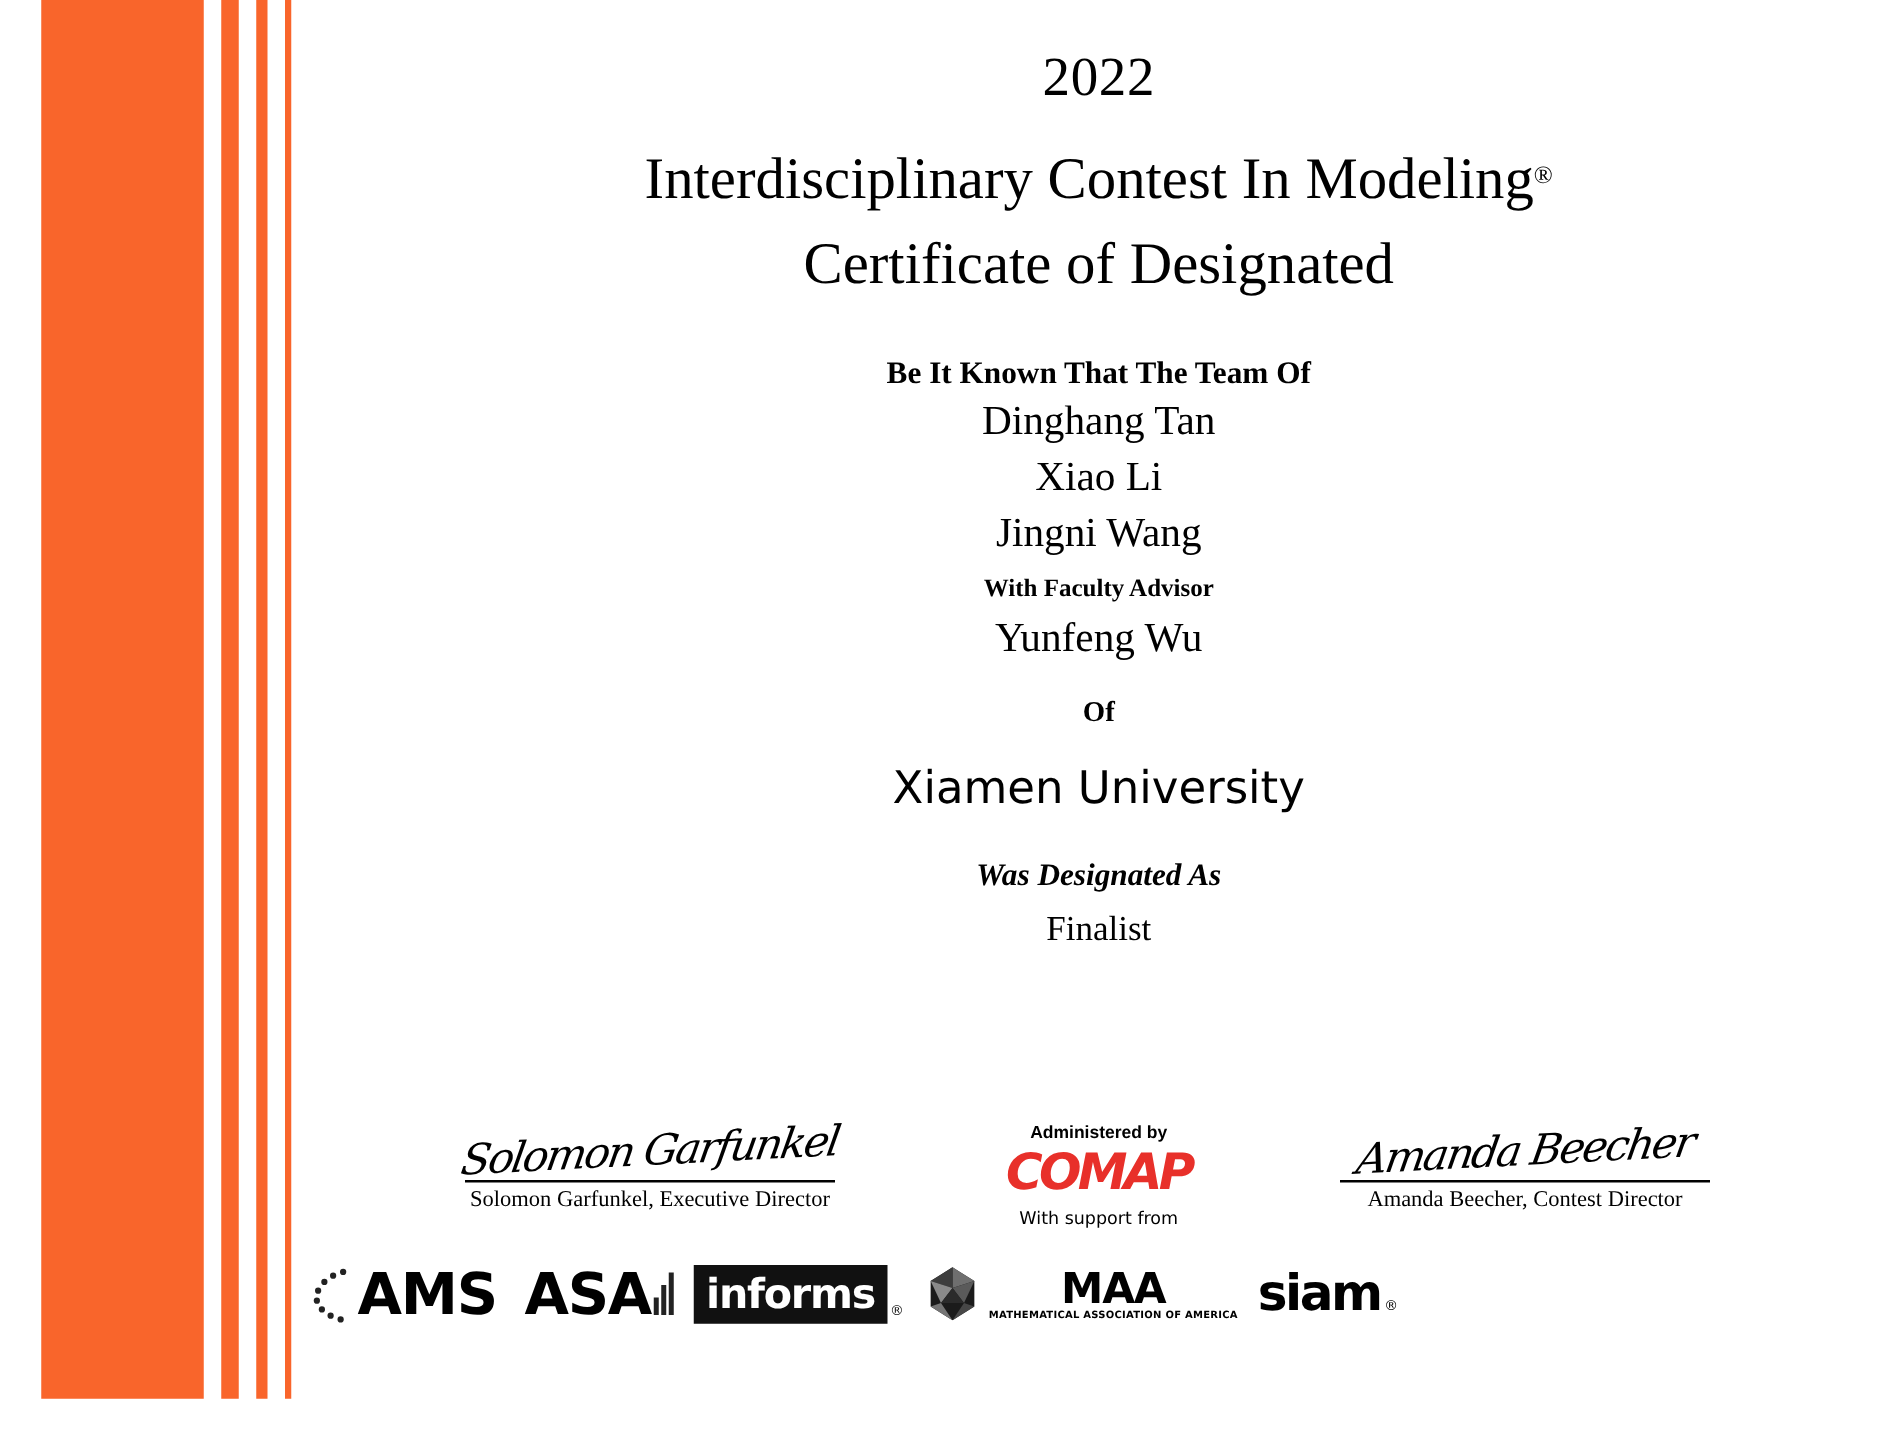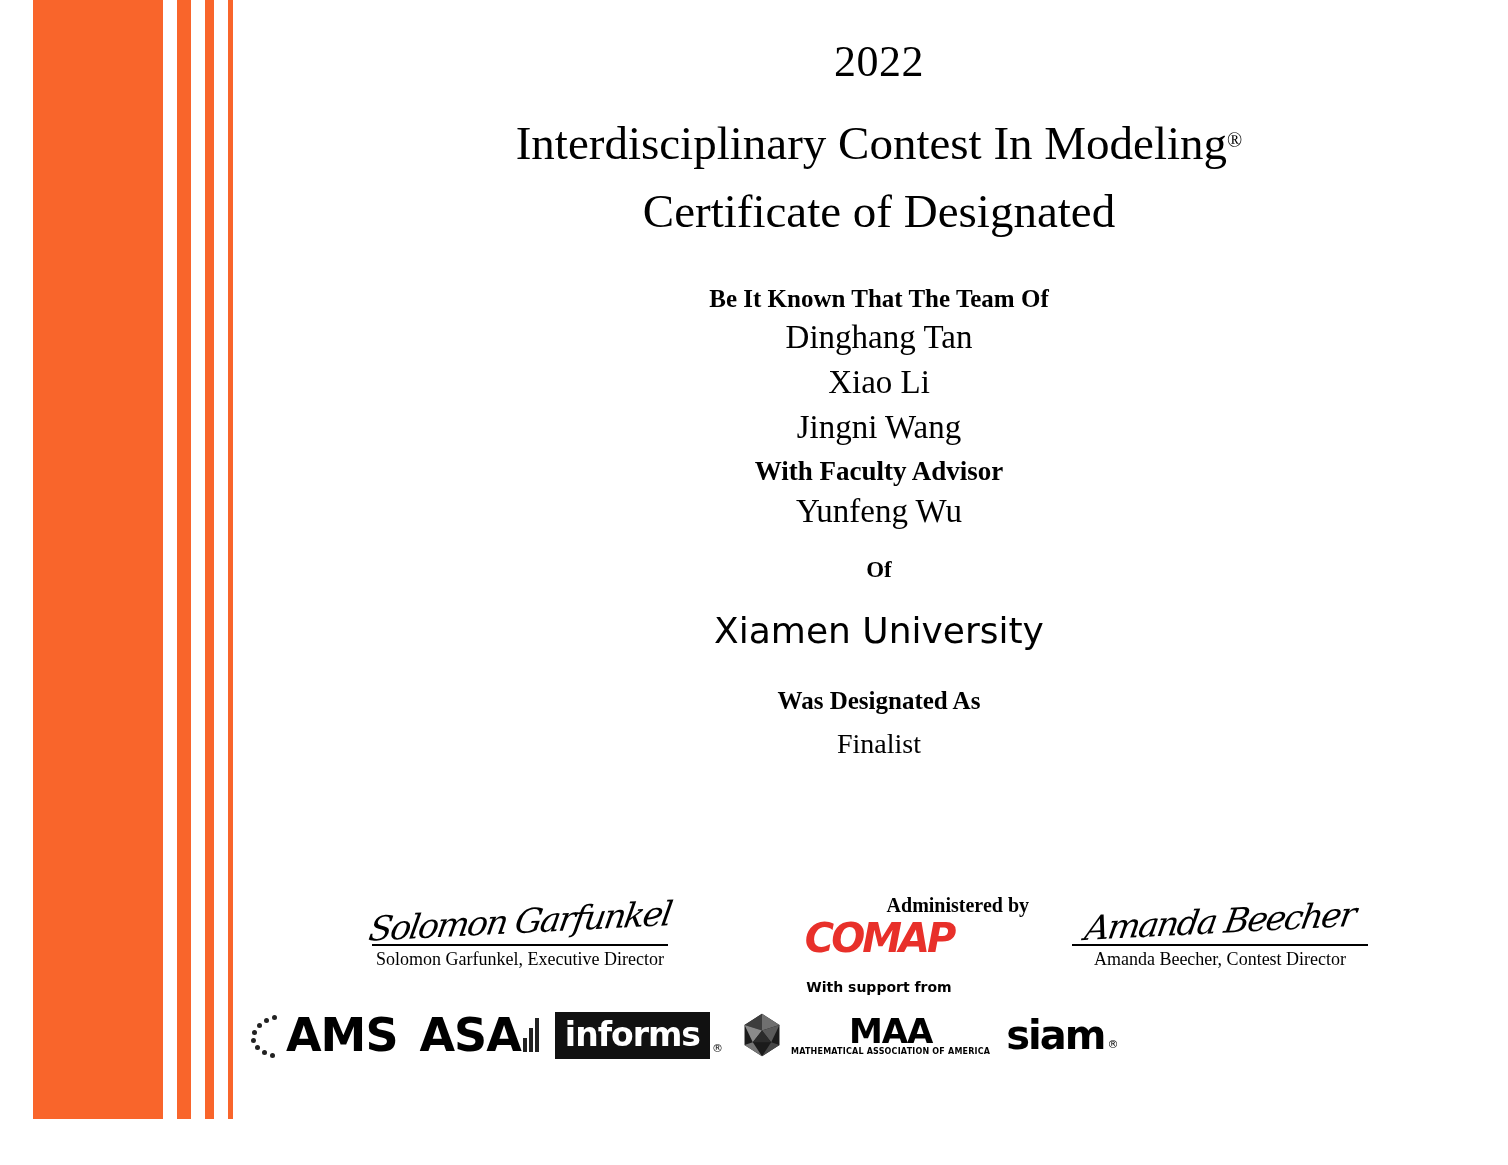--- a/index.html
+++ b/index.html
@@ -76,21 +76,21 @@
     font-family: "Liberation Serif", serif;
   }
 
   .member {
     font-size: 33px;
     line-height: 45px;
   }
 
   .advisor-label {
     margin-top: 4px;
-    font-size: 27px;
+    font-size: 20px;
     line-height: 34px;
     font-weight: bold;
   }
 
   .advisor-name {
     font-size: 33px;
     line-height: 46px;
   }
 
   .of {
@@ -105,20 +105,21 @@
     font-size: 36px;
     line-height: 46px;
     font-family: "DejaVu Sans", sans-serif;
   }
 
   .designated-label {
     margin-top: 30px;
     font-size: 25px;
     line-height: 34px;
     font-weight: bold;
+    font-style: italic;
   }
 
   .award {
     margin-top: 2px;
     font-size: 28px;
     line-height: 48px;
   }
 
   
   .sign-row {
@@ -160,39 +161,38 @@
 
   
   .comap-block {
     position: absolute;
     top: 896px;
     left: 479px;
     width: 300px;
     text-align: center;
   }
   .admin-by {
-    font-family: Liberation Serif, serif;
-    font-weight: bold;
-    font-size: 20px;
+    font-family: Liberation Sans, sans-serif;
+    font-weight: bold;
+    font-size: 14px;
     line-height: 18px;
-    text-align: right;
   }
   .comap-logo {
     font-family: "DejaVu Sans", sans-serif;
     font-weight: bold;
     font-style: italic;
     font-size: 40px;
     line-height: 48px;
     color: #E8302A;
     letter-spacing: -3px;
   }
   .support-from {
-    margin-top: 16px;
+    margin-top: 4px;
     font-family: "DejaVu Sans", sans-serif;
-    font-weight: bold;
+    font-weight: normal;
     font-size: 14px;
     line-height: 18px;
   }
 
   
   .sponsors {
     position: absolute;
     top: 1000px;
     left: 0;
     width: 1258px;

